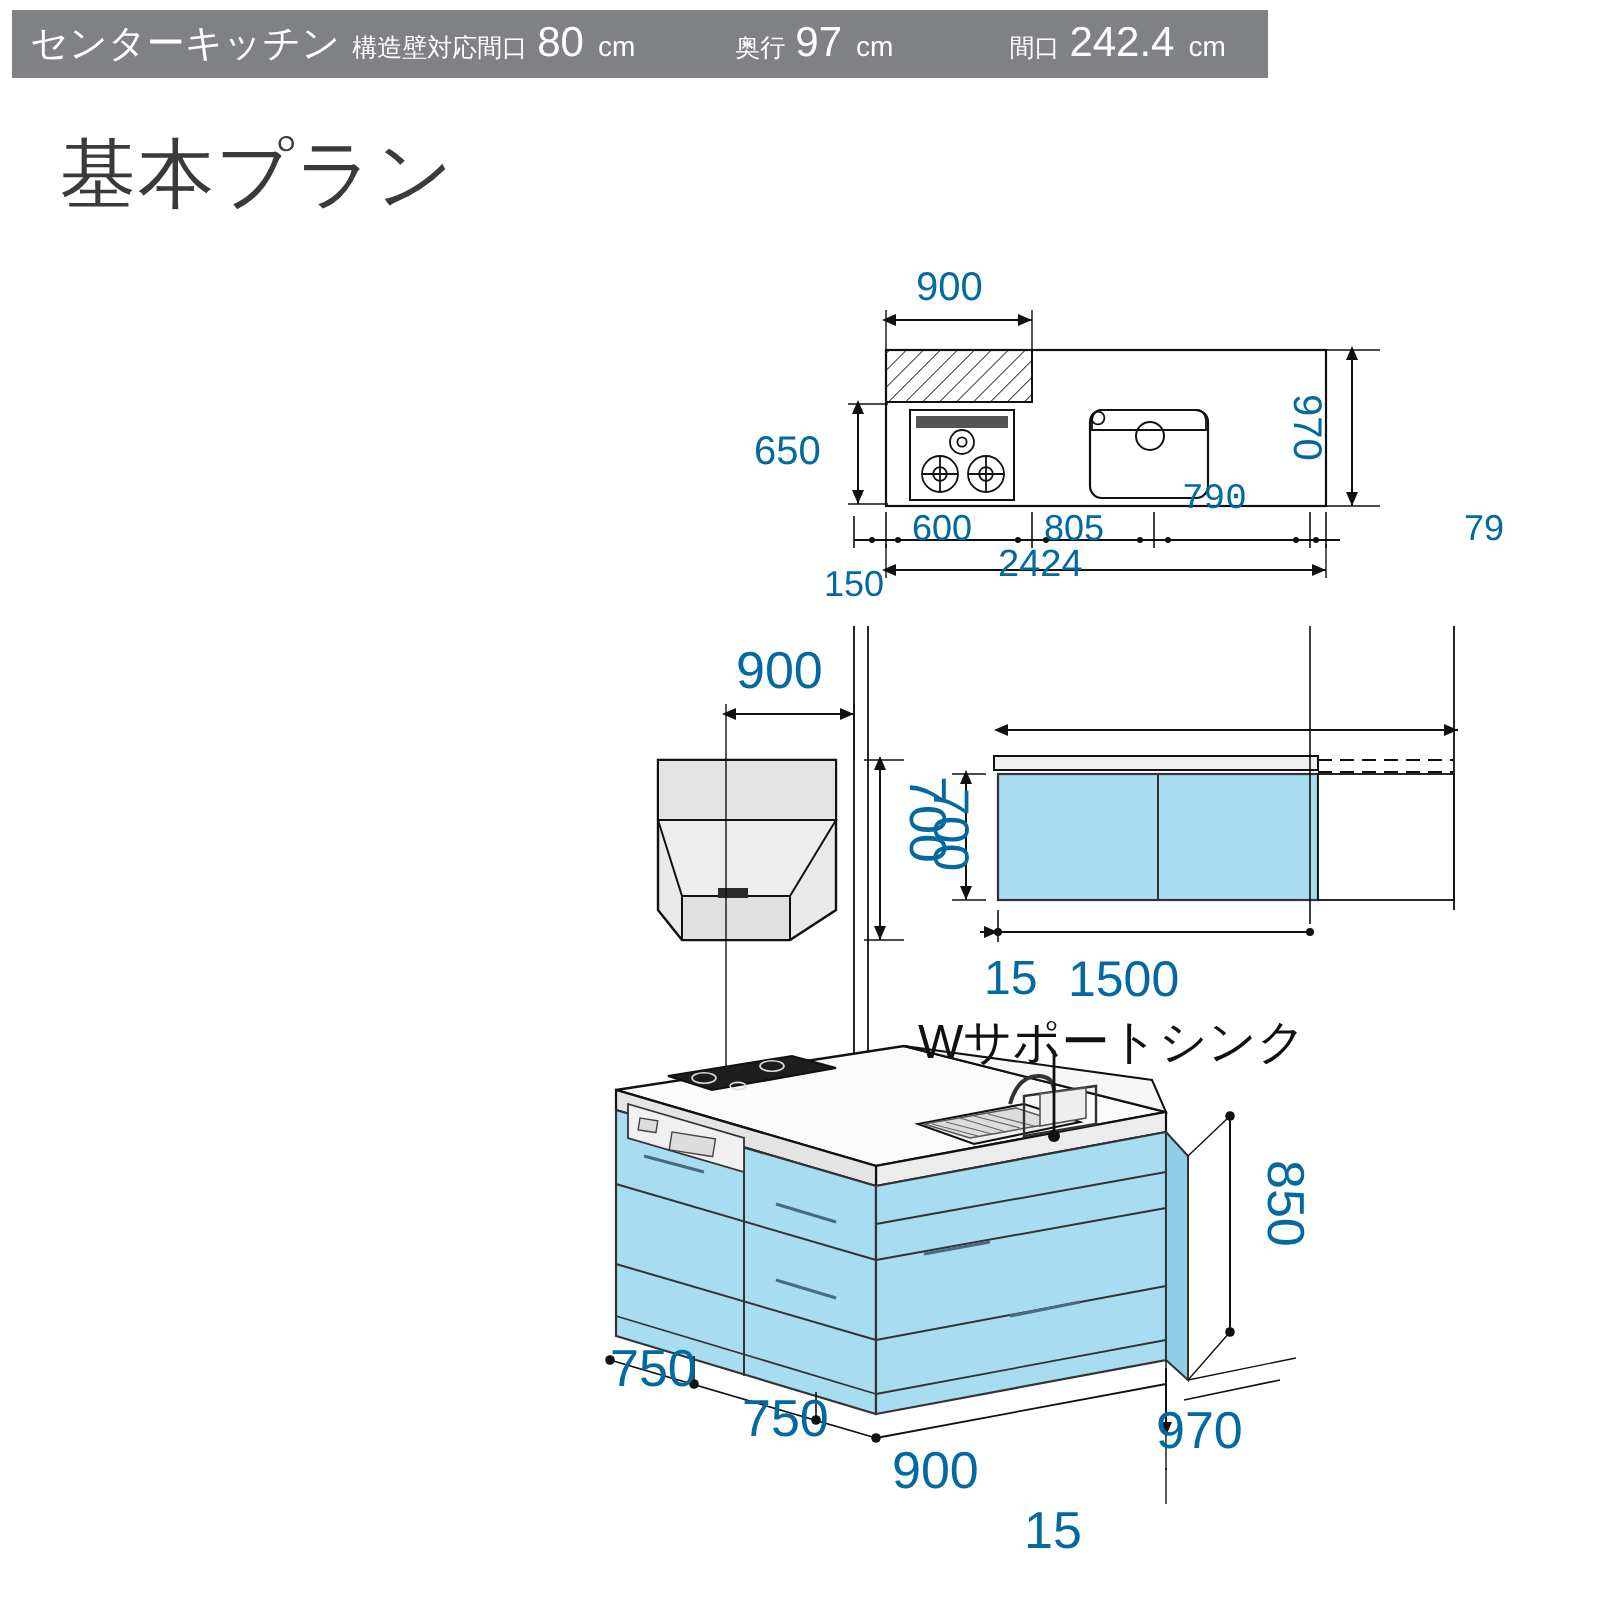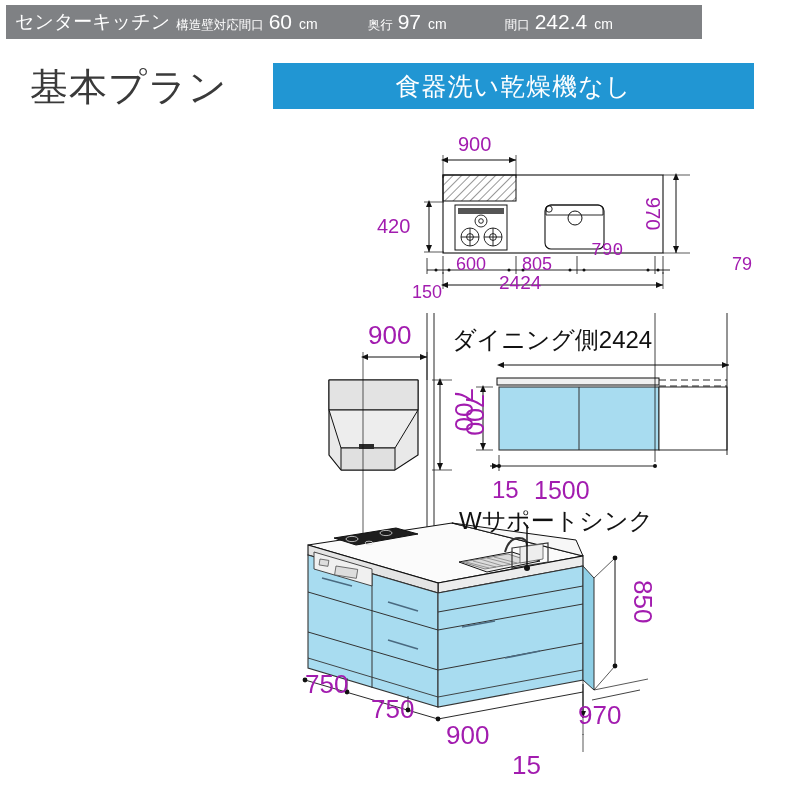--- a/index.html
+++ b/index.html
@@ -8,21 +8,21 @@
     background:#ffffff;
     font-family:"Liberation Sans","DejaVu Sans",sans-serif;
     overflow:hidden;
     position:relative;
     color:#1a1a1a;
   }
   .root{position:absolute;left:0;top:0;width:800px;height:800px;}
 
   
   .header{
-    position:absolute;left:6px;top:5px;width:696px;height:34px;
+    position:absolute;left:6px;top:5px;width:628px;height:34px;
     background:#7f8184;
     display:flex;align-items:center;
     color:#ffffff;
   }
   .hdr-main{font-size:19px;letter-spacing:0px;margin-left:9px;font-weight:400;}
   .hdr-sub{font-size:12.5px;margin-left:6px;font-family:Liberation Mono, monospace;}
   .hdr-num{font-size:21px;margin-left:5px;font-weight:400;}
   .hdr-unit{font-size:14px;margin-left:7px;}
   .hdr-grp{display:flex;align-items:baseline;}
   .sp-a{width:44px;} .sp-b{width:52px;}
@@ -38,54 +38,51 @@
     position:absolute;left:273px;top:63px;width:481px;height:46px;
     background:#2196d3;
     display:flex;align-items:center;justify-content:center;
   }
   .banner span{color:#fff;font-size:25px;letter-spacing:1px;}
 
   
   svg.draw{position:absolute;left:0;top:0;width:800px;height:800px;pointer-events:none;}
 
   
-  .dim{position:absolute;font-size:17px;color:#a21caf;white-space:nowrap;}
+  .dim{position:absolute;font-size:17px;color:#0369a1;white-space:nowrap;}
   .lblbig{position:absolute;font-size:24px;color:#111;white-space:nowrap;}
 </style>
 </head>
 <body>
 
 <div class="root">
 
   <div class="header">
     <span class="hdr-main">センターキッチン</span>
     <span class="hdr-grp">
       <span class="hdr-sub">構造壁対応間口</span>
-      <span class="hdr-num">60</span>
+      <span class="hdr-num">80</span>
       <span class="hdr-unit">cm</span>
     </span>
     <span class="sp-a"></span>
     <span class="hdr-grp">
       <span class="hdr-sub">奥行</span>
       <span class="hdr-num">97</span>
       <span class="hdr-unit">cm</span>
     </span>
     <span class="sp-b"></span>
     <span class="hdr-grp">
       <span class="hdr-sub">間口</span>
       <span class="hdr-num">242.4</span>
       <span class="hdr-unit">cm</span>
     </span>
   </div>
 
   <div class="plan-title">基本プラン</div>
 
-  <div class="banner">
-    <span>食器洗い乾燥機なし</span>
-  </div>
 
   <svg class="draw" viewBox="0 0 800 800">
     <defs>
       <pattern id="hatch" width="6" height="6" patternTransform="rotate(45)" patternUnits="userSpaceOnUse">
         <line x1="0" y1="0" x2="0" y2="6" stroke="#333" stroke-width="1"></line>
       </pattern>
       <marker id="ar" markerWidth="9" markerHeight="9" refX="7" refY="3" orient="auto">
         <path d="M0,0 L7,3 L0,6 z" fill="#111"></path>
       </marker>
       <marker id="arS" markerWidth="9" markerHeight="9" refX="2" refY="3" orient="auto">
@@ -302,37 +299,36 @@
       <line x1="583" y1="684" x2="583" y2="718" marker-end="url(#ar)" stroke-width="1"></line>
       <line x1="583" y1="734" x2="583" y2="752" stroke-width="0.7"></line>
 
       <line x1="592" y1="700" x2="640" y2="690" stroke-width="0.8"></line>
 
     </g>
   </svg>
 
   <div class="dim" style="left:458px;top:133px;font-size:20px;">900</div>
 
-  <div class="dim" style="left:377px;top:215px;font-size:20px;">420</div>
+  <div class="dim" style="left:377px;top:215px;font-size:20px;">650</div>
 
   <div class="dim" style="left:641px;top:197px;font-size:20px;writing-mode:vertical-rl;">970</div>
 
   <div class="dim" style="left:412px;top:254px;font-size:18px;margin-top:28px;">150</div>
   <div class="dim" style="left:456px;top:254px;font-size:18px;">600</div>
   <div class="dim" style="left:522px;top:254px;font-size:18px;">805</div>
   <div class="dim" style="left:591px;top:240px;font-size:18px;font-family:Liberation Mono, monospace;">790</div>
   <div class="dim" style="left:696px;top:254px;font-size:18px;margin-left:36px;">79</div>
 
   <div class="dim" style="left:499px;top:272px;font-size:19px;">2424</div>
 
   <div class="dim" style="left:368px;top:320px;font-size:26px;">900</div>
 
   <div class="dim" style="left:448px;top:388px;font-size:26px;writing-mode:vertical-rl;">700</div>
 
-  <div class="lblbig" style="left:452px;top:324px;">ダイニング側2424</div>
 
   <div class="dim" style="left:460px;top:394px;font-size:25px;writing-mode:vertical-rl;">700</div>
 
   <div class="dim" style="left:492px;top:476px;font-size:24px;">15</div>
 
   <div class="dim" style="left:534px;top:476px;font-size:25px;">1500</div>
 
   <div class="lblbig" style="left:459px;top:505px;">Wサポートシンク</div>
 
   <div class="dim" style="left:627px;top:580px;font-size:26px;writing-mode:vertical-rl;">850</div>

